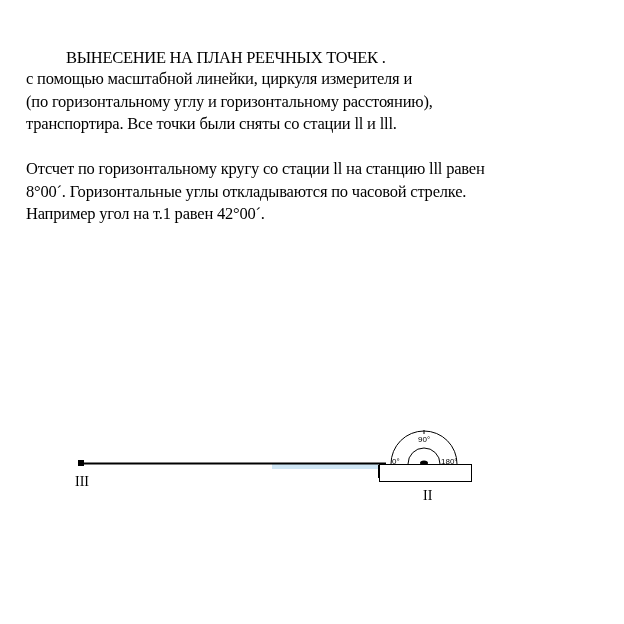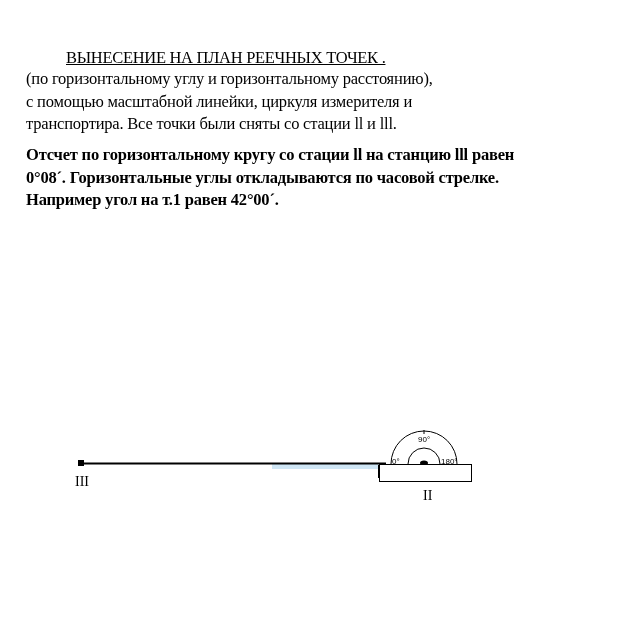--- a/index.html
+++ b/index.html
@@ -1,39 +1,39 @@
 <!DOCTYPE html>
 <html><head>
   <meta charset="utf-8">
   <style>
     html, body { margin: 0; padding: 0; background: #ffffff; }
     body { width: 624px; height: 624px; position: relative; overflow: hidden;
       font-family: "Liberation Serif", "DejaVu Serif", serif; color: #000; }
-    .title { position: absolute; left: 66px; top: 48px; font-size: 16.5px; letter-spacing: -0.3px; white-space: nowrap; text-decoration: underline; }
+    .title { position: absolute; left: 66px; top: 48px; font-size: 16.5px; letter-spacing: -0.3px; white-space: nowrap; }
     .para { position: absolute; left: 26px; font-size: 16.5px; line-height: 22.5px; white-space: nowrap; letter-spacing: -0.2px; }
     .p1 { top: 68px; }
-    .p2 { top: 144px; font-weight: bold; }
+    .p2 { top: 158px; }
     .line { display: block; }
     svg.diagram { position: absolute; left: 0; top: 0; width: 624px; height: 624px; }
     .lbl { font-family: "Liberation Sans", "DejaVu Sans", sans-serif; }
   </style>
 </head>
 <body>
 
 <div class="title">ВЫНЕСЕНИЕ НА ПЛАН РЕЕЧНЫХ ТОЧЕК .</div>
 
 <div class="para p1">
+  <span class="line">с помощью масштабной линейки, циркуля измерителя и</span>
   <span class="line">(по горизонтальному углу и горизонтальному расстоянию),</span>
-  <span class="line">с помощью масштабной линейки, циркуля измерителя и</span>
   <span class="line">транспортира. Все точки были сняты со стации ll и lll.</span>
 </div>
 
 <div class="para p2">
   <span class="line">Отсчет по горизонтальному кругу со стации ll на станцию lll  равен</span>
-  <span class="line">0°08´. Горизонтальные углы откладываются по часовой стрелке.</span>
+  <span class="line">8°00´. Горизонтальные углы откладываются по часовой стрелке.</span>
   <span class="line">Например угол на т.1 равен 42°00´.</span>
 </div>
 
 <svg class="diagram" viewBox="0 0 624 624">
 
   <rect x="272" y="464" width="112" height="5" fill="#cfe6f5"></rect>
 
   <line x1="81" y1="463.5" x2="386" y2="463.5" stroke="#000" stroke-width="2"></line>
 
   <rect x="78" y="460" width="6" height="6" fill="#000"></rect>

